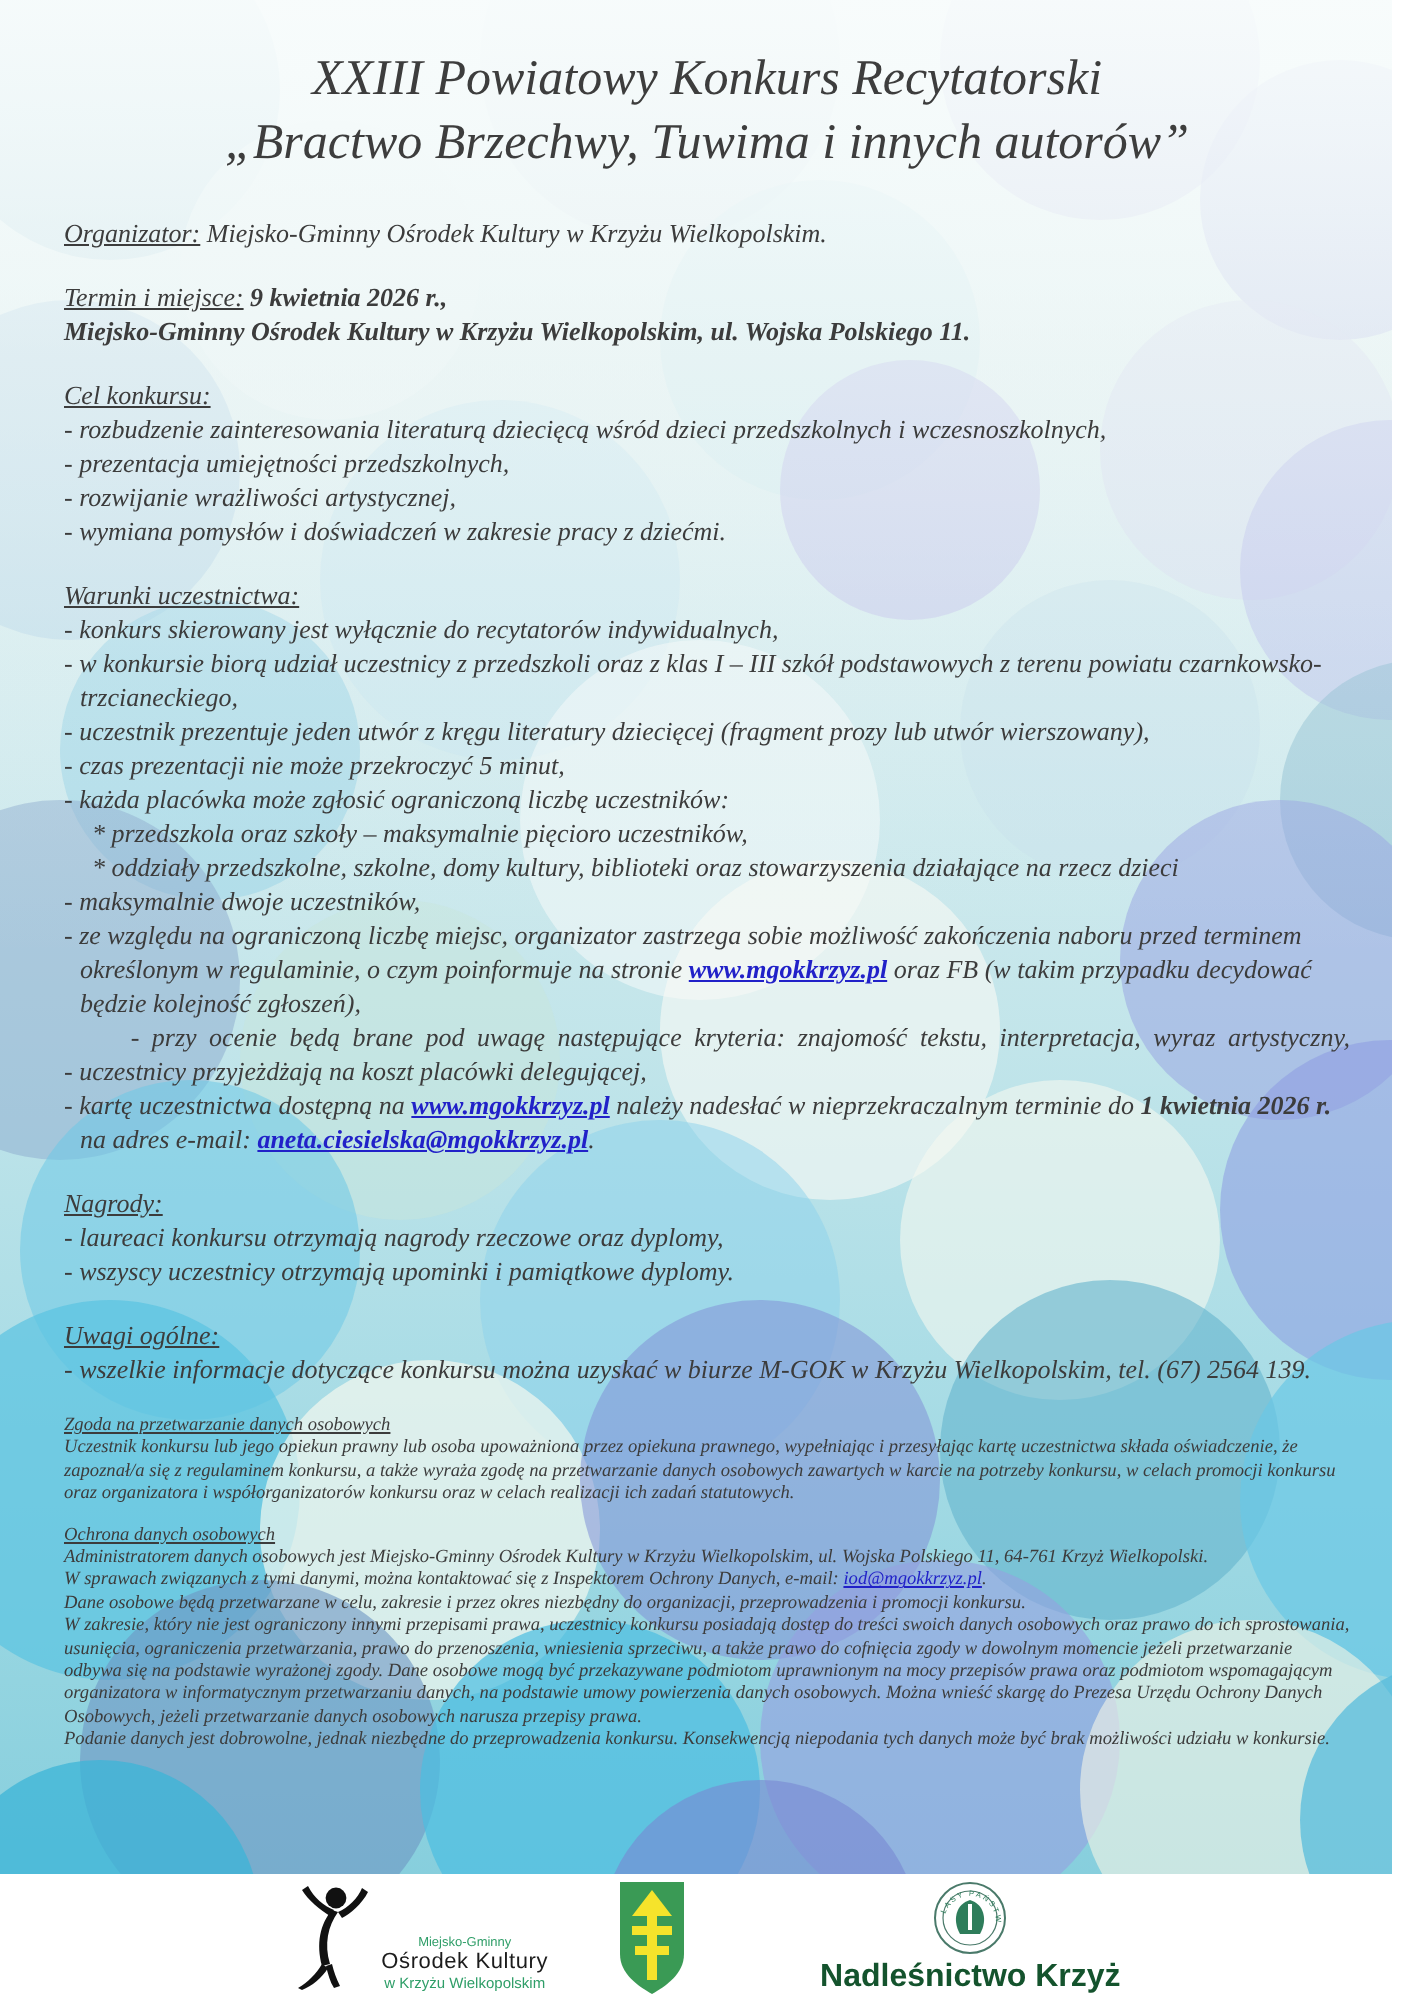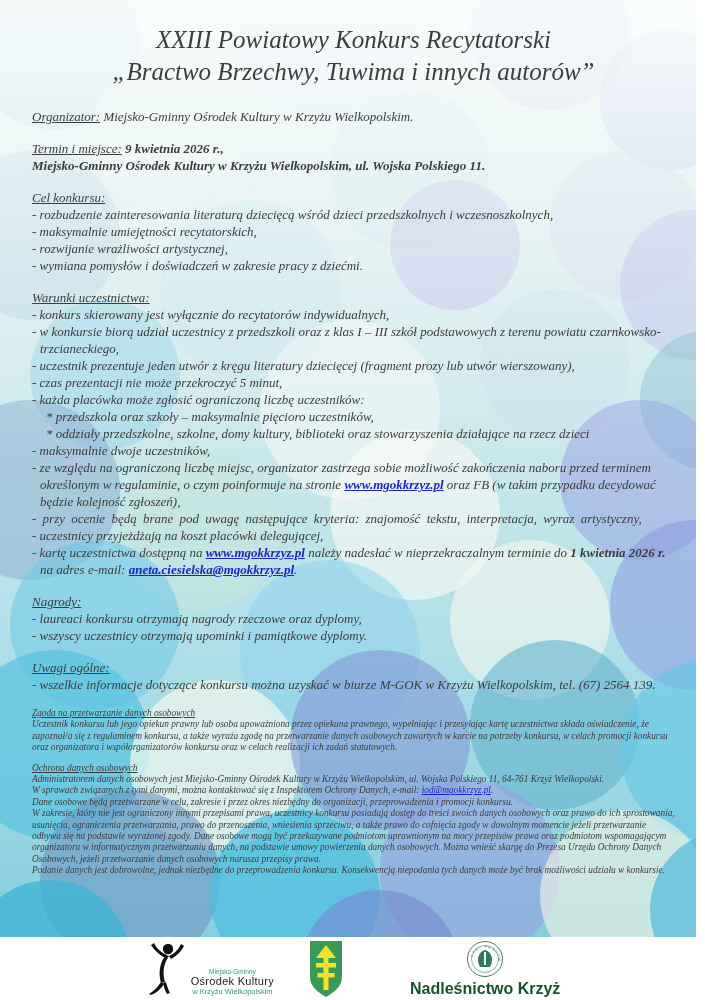--- a/index.html
+++ b/index.html
@@ -24,21 +24,21 @@
     font-style:italic;
     color:#3c3c3c;
     font-size:13px;line-height:17px;
   }
   .title{margin:0 0 20px 0;text-align:center;font-size:25px;line-height:32px;font-weight:normal;color:#3d3d3d;}
   .sec{margin:0 0 15px 0;}
   .lab{text-decoration:underline;}
   .bd{font-weight:bold;}
   .b{padding-left:8px;text-indent:-8px;}
   .s{padding-left:14px;}
-  .just{word-spacing:3px;}
+  .just{word-spacing:3px;text-align:right;}
   a.lnk{color:#2121c8;font-weight:bold;text-decoration:underline;}
   .fine{font-size:9.3px;line-height:11.4px;margin:0 0 9px 0;}
   .fine .lab{font-weight:normal;}
   .footer{
     position:absolute;left:0;bottom:0;width:705px;height:63px;
     background:#ffffff;
     display:flex;align-items:center;justify-content:center;
   }
   .logo-mgok{display:flex;align-items:flex-end;margin-right:34px;}
   .mgok-text{display:flex;flex-direction:column;align-items:center;margin-left:4px;font-family:"Liberation Sans",sans-serif;font-style:normal;}
@@ -107,21 +107,21 @@
       <div>
         <span class="lab">Termin i miejsce:</span>
         <span class="bd">9 kwietnia 2026 r.,</span>
       </div>
       <div class="bd">Miejsko-Gminny Ośrodek Kultury w Krzyżu Wielkopolskim, ul. Wojska Polskiego 11.</div>
     </div>
 
     <div class="sec">
       <div class="lab">Cel konkursu:</div>
       <div class="b">- rozbudzenie zainteresowania literaturą dziecięcą wśród dzieci przedszkolnych i wczesnoszkolnych,</div>
-      <div class="b">- maksymalnie umiejętności recytatorskich,</div>
+      <div class="b">- prezentacja umiejętności przedszkolnych,</div>
       <div class="b">- rozwijanie wrażliwości artystycznej,</div>
       <div class="b">- wymiana pomysłów i doświadczeń w zakresie pracy z dziećmi.</div>
     </div>
 
     <div class="sec">
       <div class="lab">Warunki uczestnictwa:</div>
       <div class="b">- konkurs skierowany jest wyłącznie do recytatorów indywidualnych,</div>
       <div class="b">- w konkursie biorą udział uczestnicy z przedszkoli oraz z klas I – III szkół podstawowych z terenu powiatu czarnkowsko-trzcianeckiego,</div>
       <div class="b">- uczestnik prezentuje jeden utwór z kręgu literatury dziecięcej (fragment prozy lub utwór wierszowany),</div>
       <div class="b">- czas prezentacji nie może przekroczyć 5 minut,</div>

